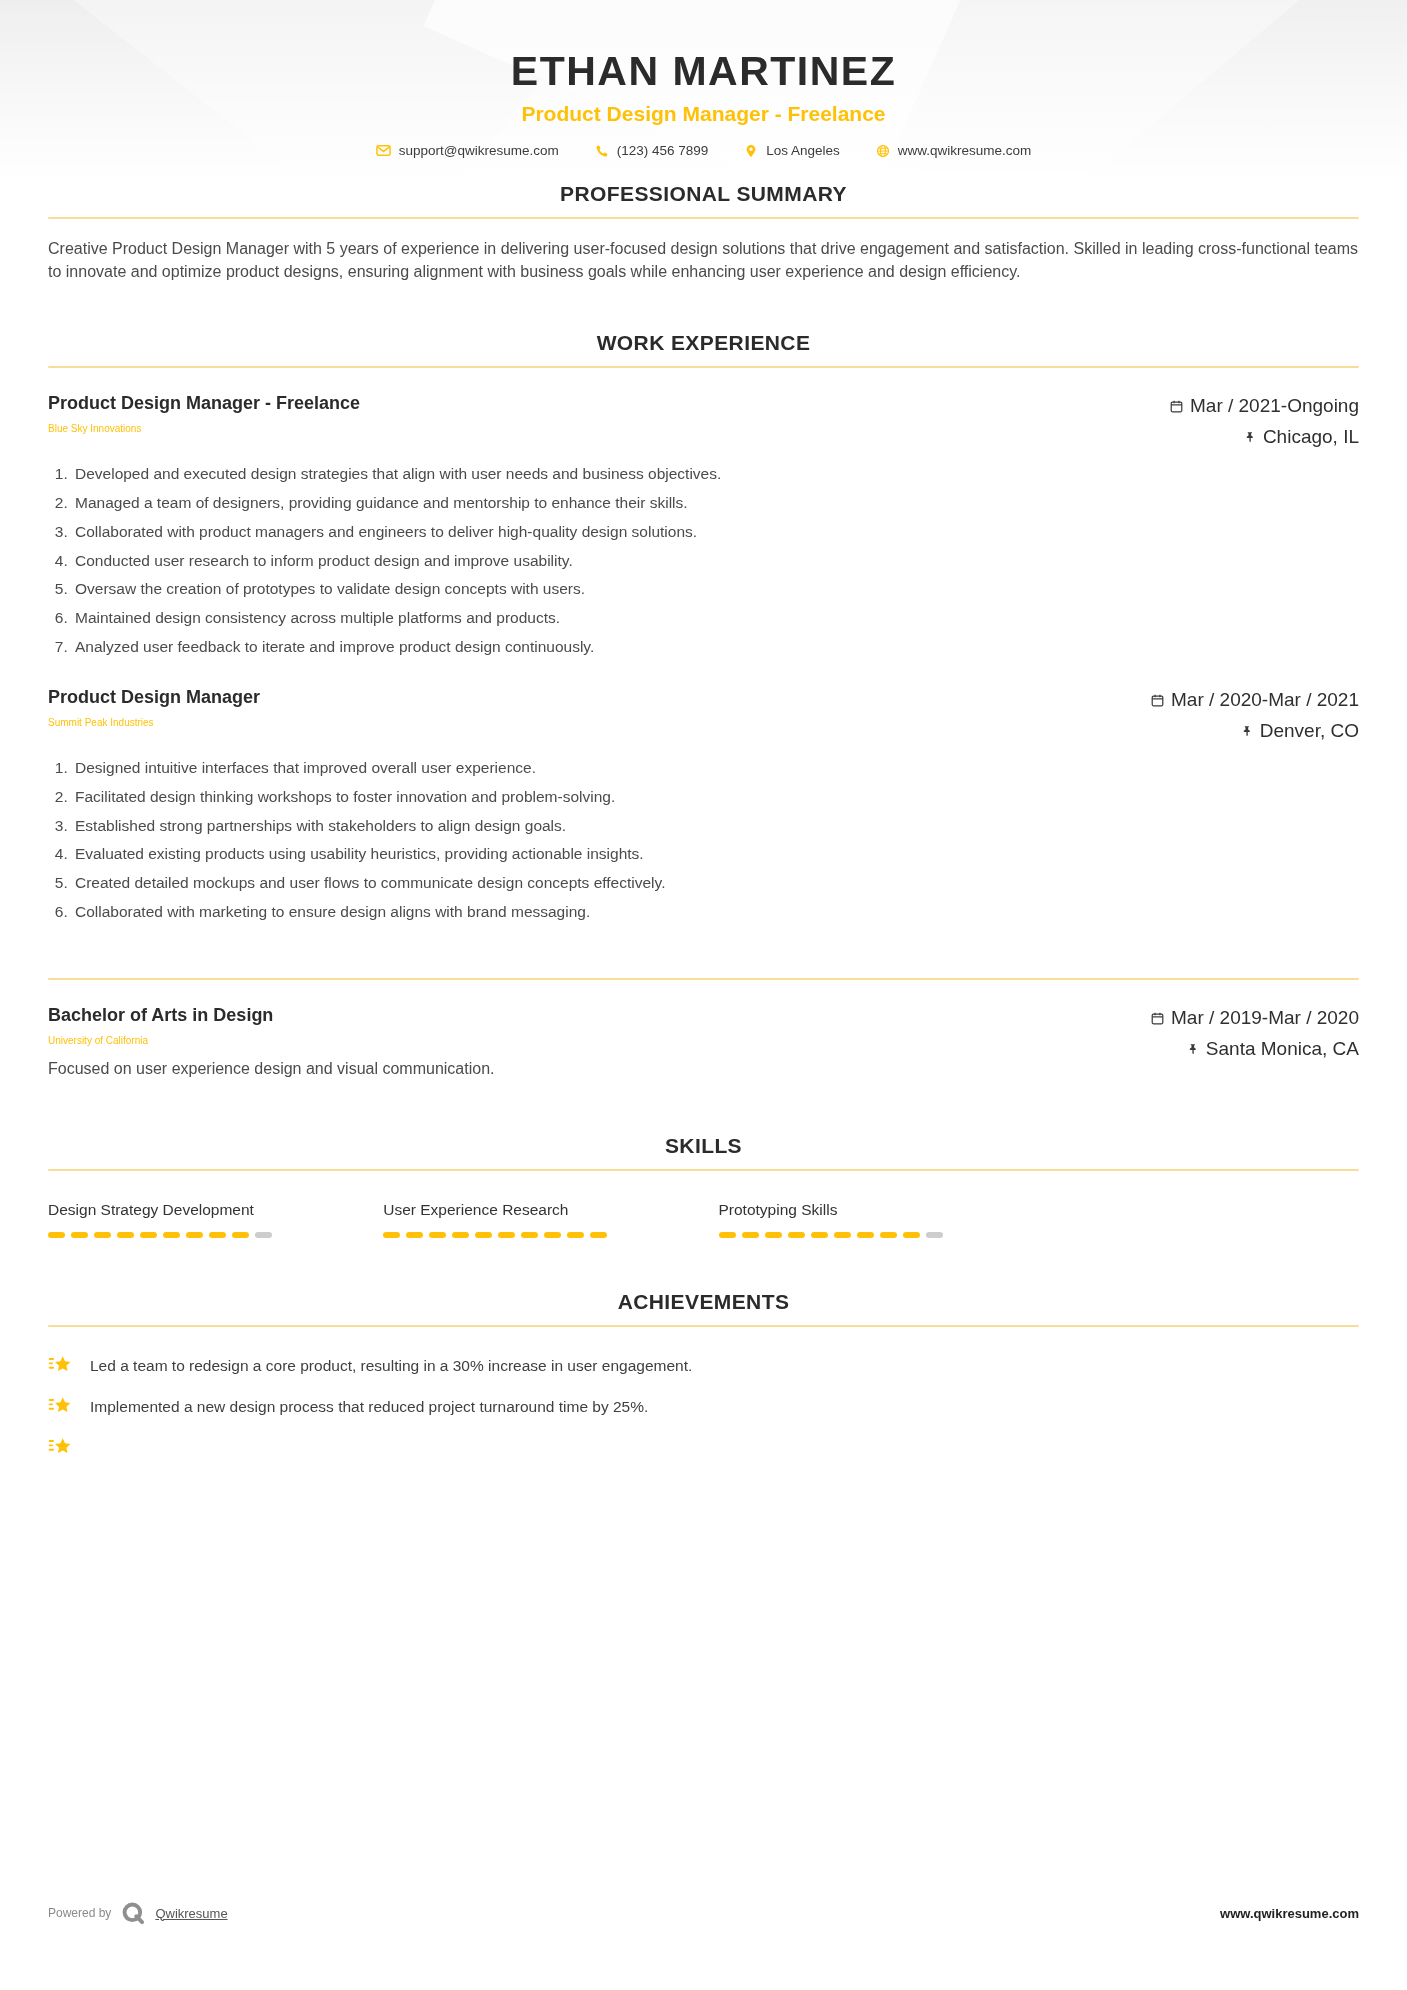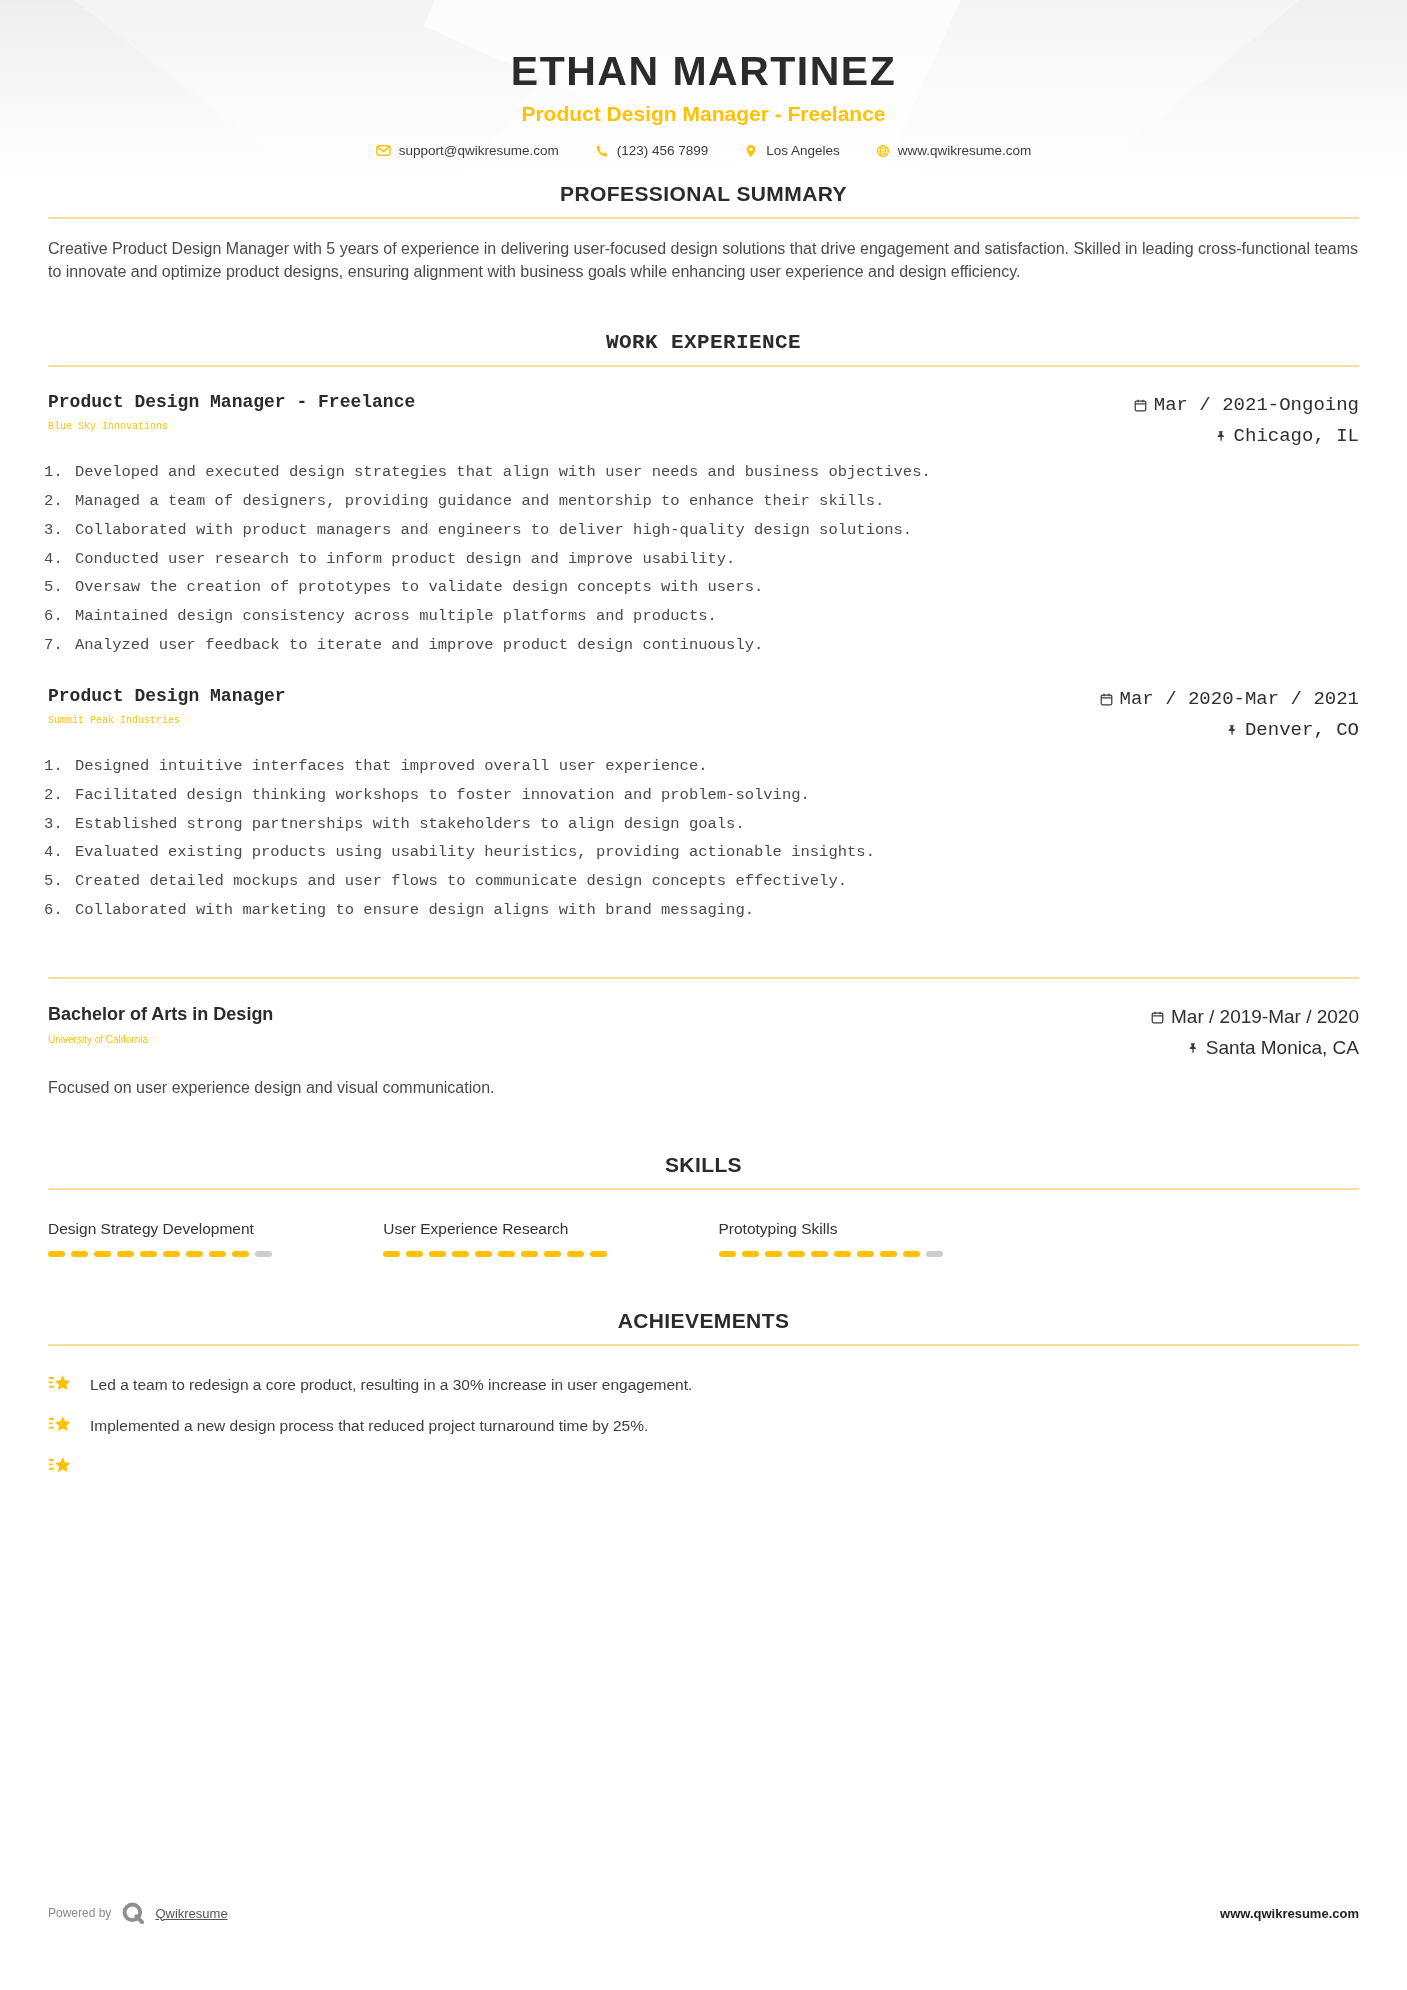--- a/index.html
+++ b/index.html
@@ -47,34 +47,34 @@
   .main { padding: 0 48px; position: relative; }
   .section-heading {
     font-size: 21px; font-weight: 700; color: var(--heading);
     text-align: center; letter-spacing: 0.4px;
   }
   .divider { height: 2px; background: var(--divider); margin-top: 11px; border-radius: 1px; }
 
   .section-summary { }
   .summary-text { margin-top: 19px; font-size: 16px; line-height: 1.42; color: var(--body); }
 
-  .section-work { margin-top: 48px; font-family: Liberation Mono, monospace; }
+  .section-work { margin-top: 48px; }
   .job { margin-top: 25px; }
   .job + .job { margin-top: 30px; }
   .job-head { display: flex; justify-content: space-between; align-items: flex-start; }
   .job-title { font-size: 18px; font-weight: 700; color: var(--heading); }
   .job-company { margin-top: 9px; font-size: 10px; color: var(--accent); }
   .job-meta { display: flex; flex-direction: column; align-items: flex-end; gap: 9px; padding-top: 2px; }
   .meta-item { display: flex; align-items: center; gap: 7px; font-size: 19px; color: #2f2f2f; }
   .meta-item .icon { color: #3a3a3a; display: inline-flex; }
   .bullets { margin-top: 15px; padding-left: 24px; font-size: 15.5px; color: var(--body); }
   .bullets li { margin-bottom: 7px; line-height: 1.4; padding-left: 3px; }
 
   .section-education { margin-top: 56px; }
-  .edu-note { margin-top: 20px; font-size: 16px; color: var(--body); }
+  .edu-note { margin-top: 0; font-size: 16px; color: var(--body); }
 
   .section-skills { margin-top: 56px; }
   .skills-grid { margin-top: 28px; display: grid; grid-template-columns: repeat(4, 1fr); column-gap: 30px; }
   .skill-name { font-size: 15.5px; line-height: 1.42; color: #333333; }
   .skill-bar { margin-top: 11px; display: flex; gap: 6px; }
   .dash { width: 17px; height: 6px; border-radius: 3px; flex: 0 0 auto; }
   .dash-filled { background: var(--accent); }
   .dash-empty { background: var(--dash-empty); }
 
   .section-achievements { margin-top: 52px; }

